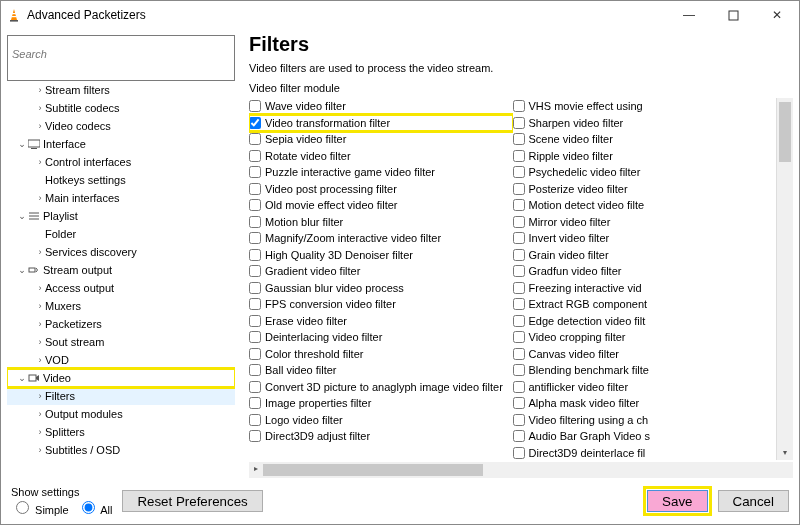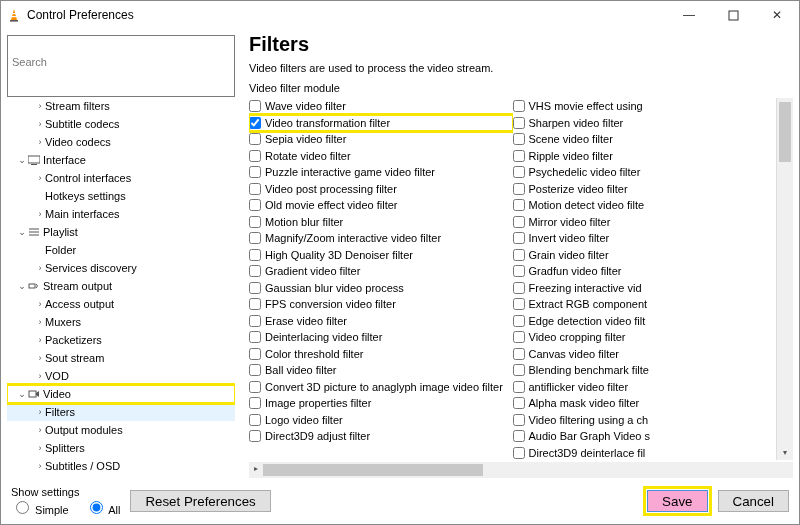--- a/index.html
+++ b/index.html
@@ -4,21 +4,21 @@
 <style>
   html,body{margin:0;padding:0;font-family:"Segoe UI",Tahoma,sans-serif;font-size:11px;color:#000;background:#f0f0f0}
   .window{width:800px;height:525px;background:#fff;border:1px solid #888;box-sizing:border-box;display:flex;flex-direction:column;overflow:hidden}
   .titlebar{height:28px;display:flex;align-items:center;padding:0 0 0 6px}
   .titlebar .cone{width:14px;height:14px;margin-right:6px}
   .title{flex:1;font-size:12px}
   .winbtns{display:flex;height:100%}
   .winbtn{width:44px;display:flex;align-items:center;justify-content:center;font-size:12px;color:#333}
   .body{flex:1;display:flex;overflow:hidden}
   .left{width:238px;box-sizing:border-box;padding:6px 4px 4px 6px;display:flex;flex-direction:column}
-  .searchbox{height:20px;border:1px solid #7a7a7a;padding:20px 4px;color:#777;background:#fff}
+  .searchbox{height:20px;border:1px solid #7a7a7a;padding:12px 4px;color:#777;font-style:italic;background:#fff}
   .onlycurrent{display:flex;align-items:center;margin:3px 0 4px 0}
   .onlycurrent input{margin:0 4px 0 0}
   .tree{flex:1;overflow:auto;border:0}
   .row{display:flex;align-items:center;height:18px;white-space:nowrap}
   .ind1{padding-left:10px}.ind2{padding-left:28px}
   .tw{width:10px;display:inline-block;text-align:center;color:#555;font-size:9px}
   .ic{width:14px;display:inline-flex;align-items:center;justify-content:center;margin-right:2px}
   .sel{background:#e5f3ff}
   .hl{outline:3px solid #f7e600;outline-offset:-1px}
   .right{flex:1;padding:4px 6px 0 10px;display:flex;flex-direction:column;overflow:hidden}
@@ -30,40 +30,40 @@
   .frow{height:16.5px;display:flex;align-items:center;white-space:nowrap}
   .frow input{margin:0 4px 0 0;width:12px;height:12px}
   .sbv{width:16px;background:#f0f0f0;border-left:1px solid #ddd;position:relative}
   .sbv .th{position:absolute;left:2px;right:2px;top:4px;height:60px;background:#c8c8c8}
   .arr{position:absolute;left:0;right:0;height:14px;background:#f0f0f0;text-align:center;font-size:8px;color:#555;line-height:14px}
   .arrT{top:0}.arrB{bottom:0}
   .sbh{height:16px;margin-top:2px;background:#f0f0f0;position:relative}
   .sbh .th{position:absolute;top:2px;bottom:2px;left:14px;width:220px;background:#c8c8c8}
   .bottom{height:46px;display:flex;align-items:center;padding:0 10px}
   .showset{display:flex;flex-direction:column;margin-right:10px}
-  .radios{display:flex;align-items:center;gap:16px}
+  .radios{display:flex;align-items:center;gap:8px}
   .btn{border:1px solid #adadad;background:#e1e1e1;height:22px;padding:0 14px;display:inline-flex;align-items:center}
   .spacer{flex:1}
   .btn.save{outline:3px solid #f7e600;outline-offset:1px;background:#f9a8d4;border-color:#4a90d9}
   svg{display:block}
 </style>
 </head>
 <body>
 <div class="window">
 
   <div class="titlebar">
     <span class="cone">
       <svg viewBox="0 0 14 14">
           <polygon points="7,1 10,12 4,12" fill="#ff8c00"></polygon>
           <rect x="3" y="12" width="8" height="1.6" fill="#555"></rect>
           <rect x="5" y="5" width="4" height="1.2" fill="#fff"></rect>
           <rect x="4.5" y="8" width="5" height="1.2" fill="#fff"></rect>
         </svg>
     </span>
-    <span class="title">Control Preferences</span>
+    <span class="title">Advanced Packetizers</span>
     <div class="winbtns">
       <div class="winbtn">—</div>
       <div class="winbtn">
           <svg width="11" height="11">
             <rect x="1" y="1" width="9" height="9" fill="none" stroke="#333"></rect>
           </svg>
         </div>
       <div class="winbtn">✕</div>
     </div>
   </div>

